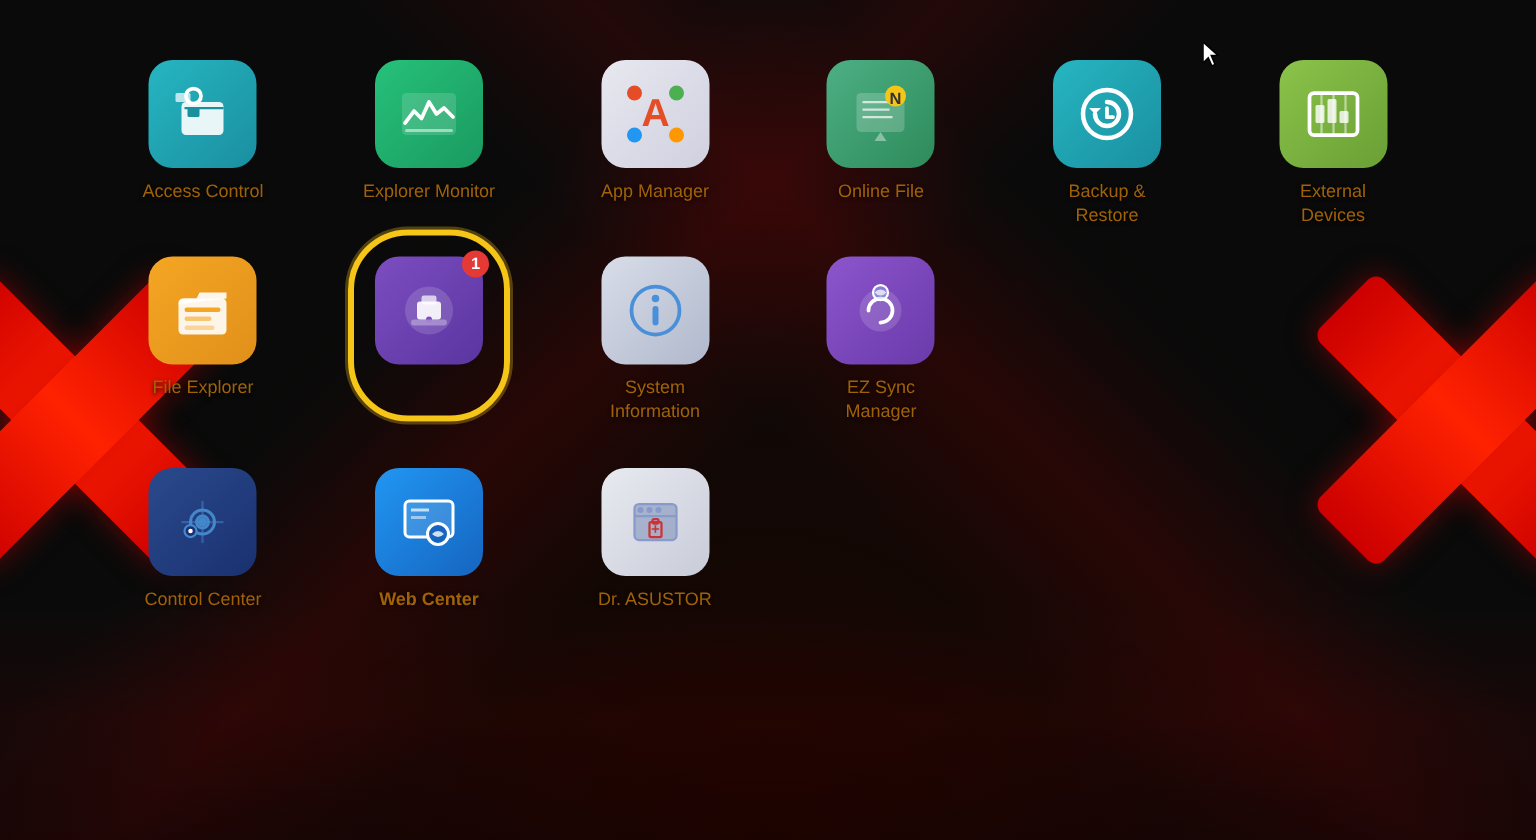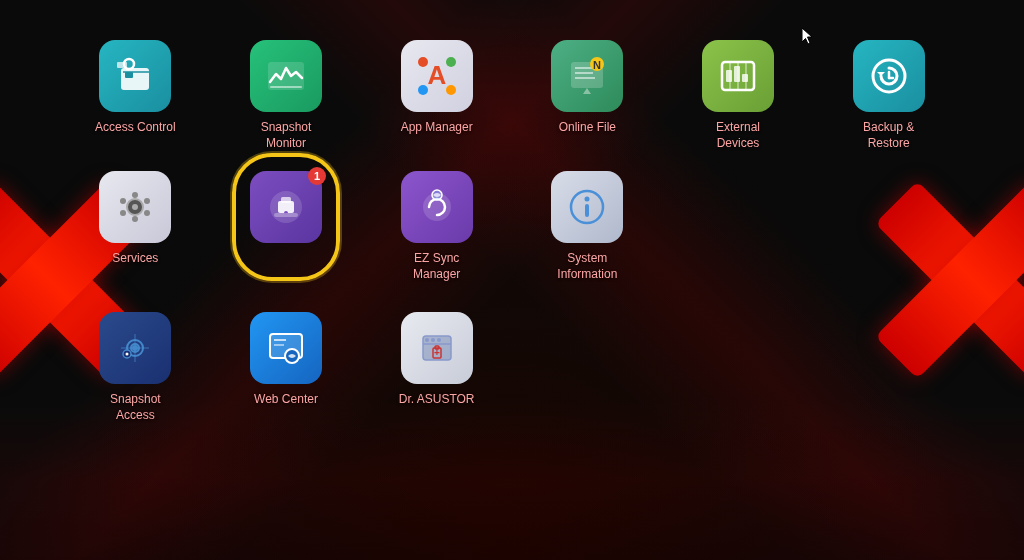--- a/index.html
+++ b/index.html
@@ -129,21 +129,21 @@
       border-radius: 16px;
       display: flex;
       align-items: center;
       justify-content: center;
       margin-bottom: 8px;
       position: relative;
       overflow: visible;
     }
 
     .app-label {
-      color: #fca5a5;
+      color: #a16207;
       font-size: 12px;
       text-align: center;
       text-shadow: 0 1px 3px rgba(0,0,0,0.8);
       line-height: 1.3;
       max-width: 90px;
     }
 
     
     .app-item.highlighted {
       position: relative;
@@ -305,21 +305,21 @@
   </div>
 
   <div class="app-item">
     <div class="app-icon icon-activity-monitor">
       <svg class="icon-svg" viewBox="0 0 44 44" fill="none">
         <rect x="4" y="8" width="36" height="28" rx="3" fill="rgba(255,255,255,0.15)"></rect>
         <polyline points="6,28 12,20 17,25 22,14 27,22 32,18 38,24" stroke="white" stroke-width="2.5" fill="none" stroke-linecap="round" stroke-linejoin="round"></polyline>
         <rect x="6" y="32" width="32" height="2" rx="1" fill="white" opacity="0.5"></rect>
       </svg>
     </div>
-    <span class="app-label">Snapshot Monitor</span>
+    <span class="app-label">Explorer Monitor</span>
   </div>
 
   <div class="app-item">
     <div class="app-icon icon-app-central">
       <svg class="icon-svg" viewBox="0 0 44 44" fill="none">
         <text x="22" y="30" text-anchor="middle" font-size="26" font-weight="bold" fill="#e44d26" font-family="Arial">A</text>
         <circle cx="8" cy="8" r="5" fill="#e44d26"></circle>
         <circle cx="36" cy="8" r="5" fill="#4caf50"></circle>
         <circle cx="8" cy="36" r="5" fill="#2196f3"></circle>
         <circle cx="36" cy="36" r="5" fill="#ff9800"></circle>
@@ -337,125 +337,122 @@
         <line x1="10" y1="24" x2="30" y2="24" stroke="white" stroke-width="1.5" opacity="0.7"></line>
         <circle cx="32" cy="10" r="7" fill="#f5c518"></circle>
         <text x="32" y="15" text-anchor="middle" font-size="11" font-weight="bold" fill="#333">N</text>
         <polygon points="22,34 18,40 26,40" fill="rgba(255,255,255,0.4)"></polygon>
       </svg>
     </div>
     <span class="app-label">Online File</span>
   </div>
 
   <div class="app-item">
+    <div class="app-icon icon-backup-restore">
+      <svg class="icon-svg" viewBox="0 0 44 44" fill="none">
+        <circle cx="22" cy="22" r="16" fill="none" stroke="white" stroke-width="3"></circle>
+        <path d="M22 14 A8 8 0 1 1 14 22" stroke="white" stroke-width="3" fill="none" stroke-linecap="round"></path>
+        <polygon points="10,18 14,22 18,18" fill="white"></polygon>
+        <line x1="22" y1="18" x2="22" y2="24" stroke="white" stroke-width="2.5" stroke-linecap="round"></line>
+        <line x1="22" y1="24" x2="26" y2="24" stroke="white" stroke-width="2.5" stroke-linecap="round"></line>
+      </svg>
+    </div>
+    <span class="app-label">Backup &amp; Restore</span>
+  </div>
+
+  <div class="app-item">
     <div class="app-icon icon-external-devices">
       <svg class="icon-svg" viewBox="0 0 44 44" fill="none">
         <rect x="6" y="8" width="32" height="28" rx="3" stroke="white" stroke-width="2.5" fill="none"></rect>
         <polyline points="14,8 14,36" stroke="white" stroke-width="1.5" opacity="0.5"></polyline>
         <polyline points="22,8 22,36" stroke="white" stroke-width="1.5" opacity="0.5"></polyline>
         <polyline points="30,8 30,36" stroke="white" stroke-width="1.5" opacity="0.5"></polyline>
         <rect x="10" y="16" width="6" height="12" rx="1" fill="white" opacity="0.8"></rect>
         <rect x="18" y="12" width="6" height="16" rx="1" fill="white" opacity="0.8"></rect>
         <rect x="26" y="20" width="6" height="8" rx="1" fill="white" opacity="0.8"></rect>
       </svg>
     </div>
     <span class="app-label">External Devices</span>
   </div>
 
-  <div class="app-item">
-    <div class="app-icon icon-backup-restore">
-      <svg class="icon-svg" viewBox="0 0 44 44" fill="none">
-        <circle cx="22" cy="22" r="16" fill="none" stroke="white" stroke-width="3"></circle>
-        <path d="M22 14 A8 8 0 1 1 14 22" stroke="white" stroke-width="3" fill="none" stroke-linecap="round"></path>
-        <polygon points="10,18 14,22 18,18" fill="white"></polygon>
-        <line x1="22" y1="18" x2="22" y2="24" stroke="white" stroke-width="2.5" stroke-linecap="round"></line>
-        <line x1="22" y1="24" x2="26" y2="24" stroke="white" stroke-width="2.5" stroke-linecap="round"></line>
-      </svg>
-    </div>
-    <span class="app-label">Backup &amp; Restore</span>
-  </div>
-
 </div>
 
 <div class="app-grid" style="padding-top:10px; padding-bottom:0; row-gap:0; margin-top:-10px;">
 
-
-  <div class="app-item">
-    <div class="app-icon icon-services">
-      <svg class="icon-svg" viewBox="0 0 44 44" fill="none">
-        <circle cx="22" cy="22" r="8" fill="#555" stroke="#aaa" stroke-width="2"></circle>
-        <circle cx="22" cy="22" r="3" fill="#aaa"></circle>
-        <circle cx="22" cy="10" r="3" fill="#888"></circle>
-        <circle cx="22" cy="34" r="3" fill="#888"></circle>
-        <circle cx="10" cy="16" r="3" fill="#888"></circle>
-        <circle cx="34" cy="16" r="3" fill="#888"></circle>
-        <circle cx="10" cy="28" r="3" fill="#888"></circle>
-        <circle cx="34" cy="28" r="3" fill="#888"></circle>
-      </svg>
-    </div>
-    <span class="app-label">Services</span>
-  </div>
+  <div class="app-item">
+    <div class="app-icon icon-file-explorer">
+      <svg class="icon-svg" viewBox="0 0 44 44" fill="none">
+        <rect x="6" y="14" width="32" height="24" rx="3" fill="rgba(255,255,255,0.9)"></rect>
+        <path d="M6 18 Q6 14 10 14 L18 14 L20 10 L38 10 Q38 10 38 14" fill="rgba(255,255,255,0.9)"></path>
+        <rect x="10" y="20" width="24" height="3" rx="1.5" fill="#f5a623"></rect>
+        <rect x="10" y="26" width="18" height="3" rx="1.5" fill="#f5a623" opacity="0.6"></rect>
+        <rect x="10" y="32" width="20" height="3" rx="1.5" fill="#f5a623" opacity="0.4"></rect>
+      </svg>
+    </div>
+    <span class="app-label">File Explorer</span>
+  </div>
+
 
 
   <div class="app-item highlighted">
     <div class="app-icon icon-storage-manager">
       <div class="badge">1</div>
       <svg class="icon-svg" viewBox="0 0 44 44" fill="none">
         <circle cx="22" cy="22" r="16" fill="rgba(255,255,255,0.15)"></circle>
         <rect x="14" y="16" width="16" height="12" rx="2" fill="white" opacity="0.9"></rect>
         <rect x="17" y="12" width="10" height="6" rx="1.5" fill="white" opacity="0.7"></rect>
         <circle cx="22" cy="28" r="2" fill="#7c4dc0"></circle>
         <rect x="10" y="28" width="24" height="4" rx="2" fill="rgba(255,255,255,0.3)"></rect>
       </svg>
     </div>
   </div>
 
   <div class="app-item">
+    <div class="app-icon icon-system-information">
+      <svg class="icon-svg" viewBox="0 0 44 44" fill="none">
+        <circle cx="22" cy="22" r="16" fill="none" stroke="#4a90d9" stroke-width="2.5"></circle>
+        <circle cx="22" cy="14" r="2.5" fill="#4a90d9"></circle>
+        <rect x="20" y="19" width="4" height="13" rx="2" fill="#4a90d9"></rect>
+      </svg>
+    </div>
+    <span class="app-label">System Information</span>
+  </div>
+
+  <div class="app-item">
     <div class="app-icon icon-ez-sync">
       <svg class="icon-svg" viewBox="0 0 44 44" fill="none">
         <circle cx="22" cy="22" r="14" fill="rgba(255,255,255,0.15)"></circle>
         <path d="M14 22 A8 8 0 1 1 22 30" stroke="white" stroke-width="2.5" fill="none" stroke-linecap="round"></path>
         <circle cx="22" cy="10" r="5" fill="rgba(150,200,255,0.4)" stroke="white" stroke-width="1.5"></circle>
         <path d="M18 10 Q22 6 26 10 Q22 14 18 10" fill="white" opacity="0.7"></path>
       </svg>
     </div>
     <span class="app-label">EZ Sync Manager</span>
-  </div>
-
-  <div class="app-item">
-    <div class="app-icon icon-system-information">
-      <svg class="icon-svg" viewBox="0 0 44 44" fill="none">
-        <circle cx="22" cy="22" r="16" fill="none" stroke="#4a90d9" stroke-width="2.5"></circle>
-        <circle cx="22" cy="14" r="2.5" fill="#4a90d9"></circle>
-        <rect x="20" y="19" width="4" height="13" rx="2" fill="#4a90d9"></rect>
-      </svg>
-    </div>
-    <span class="app-label">System Information</span>
   </div>
 
 </div>
 
 <div class="row3" style="margin-top: 10px;">
 
   <div class="app-item" style="width: calc((1024px - 120px)/6);">
     <div class="app-icon icon-snapshot">
       <svg class="icon-svg" viewBox="0 0 44 44" fill="none">
         <ellipse cx="22" cy="22" r="14" ry="8" fill="none" stroke="#4488cc" stroke-width="2"></ellipse>
         <ellipse cx="22" cy="22" r="8" ry="4" fill="none" stroke="#4488cc" stroke-width="2"></ellipse>
         <circle cx="22" cy="22" r="3" fill="#4488cc"></circle>
         <line x1="22" y1="8" x2="22" y2="36" stroke="#4488cc" stroke-width="1.5" opacity="0.5"></line>
         <line x1="8" y1="22" x2="36" y2="22" stroke="#4488cc" stroke-width="1.5" opacity="0.5"></line>
         <circle cx="14" cy="28" r="4" fill="#1a3070" stroke="#4488cc" stroke-width="1.5"></circle>
         <circle cx="14" cy="28" r="1.5" fill="white"></circle>
       </svg>
     </div>
-    <span class="app-label">Snapshot Access</span>
-  </div>
-
-  <div class="app-item" style="width: calc((1024px - 120px)/6);">
+    <span class="app-label">Control Center</span>
+  </div>
+
+  <div class="app-item" style="width: calc((1024px - 120px)/6); font-weight: bold;">
     <div class="app-icon icon-web-center">
       <svg class="icon-svg" viewBox="0 0 44 44" fill="none">
         <rect x="6" y="8" width="32" height="24" rx="3" fill="rgba(255,255,255,0.15)" stroke="white" stroke-width="2"></rect>
         <circle cx="28" cy="30" r="7" fill="#1565c0" stroke="white" stroke-width="2"></circle>
         <path d="M24 30 Q28 26 32 30 Q28 34 24 30" fill="white" opacity="0.8"></path>
         <line x1="10" y1="14" x2="22" y2="14" stroke="white" stroke-width="2" opacity="0.7"></line>
         <line x1="10" y1="19" x2="20" y2="19" stroke="white" stroke-width="2" opacity="0.5"></line>
       </svg>
     </div>
     <span class="app-label">Web Center</span>

